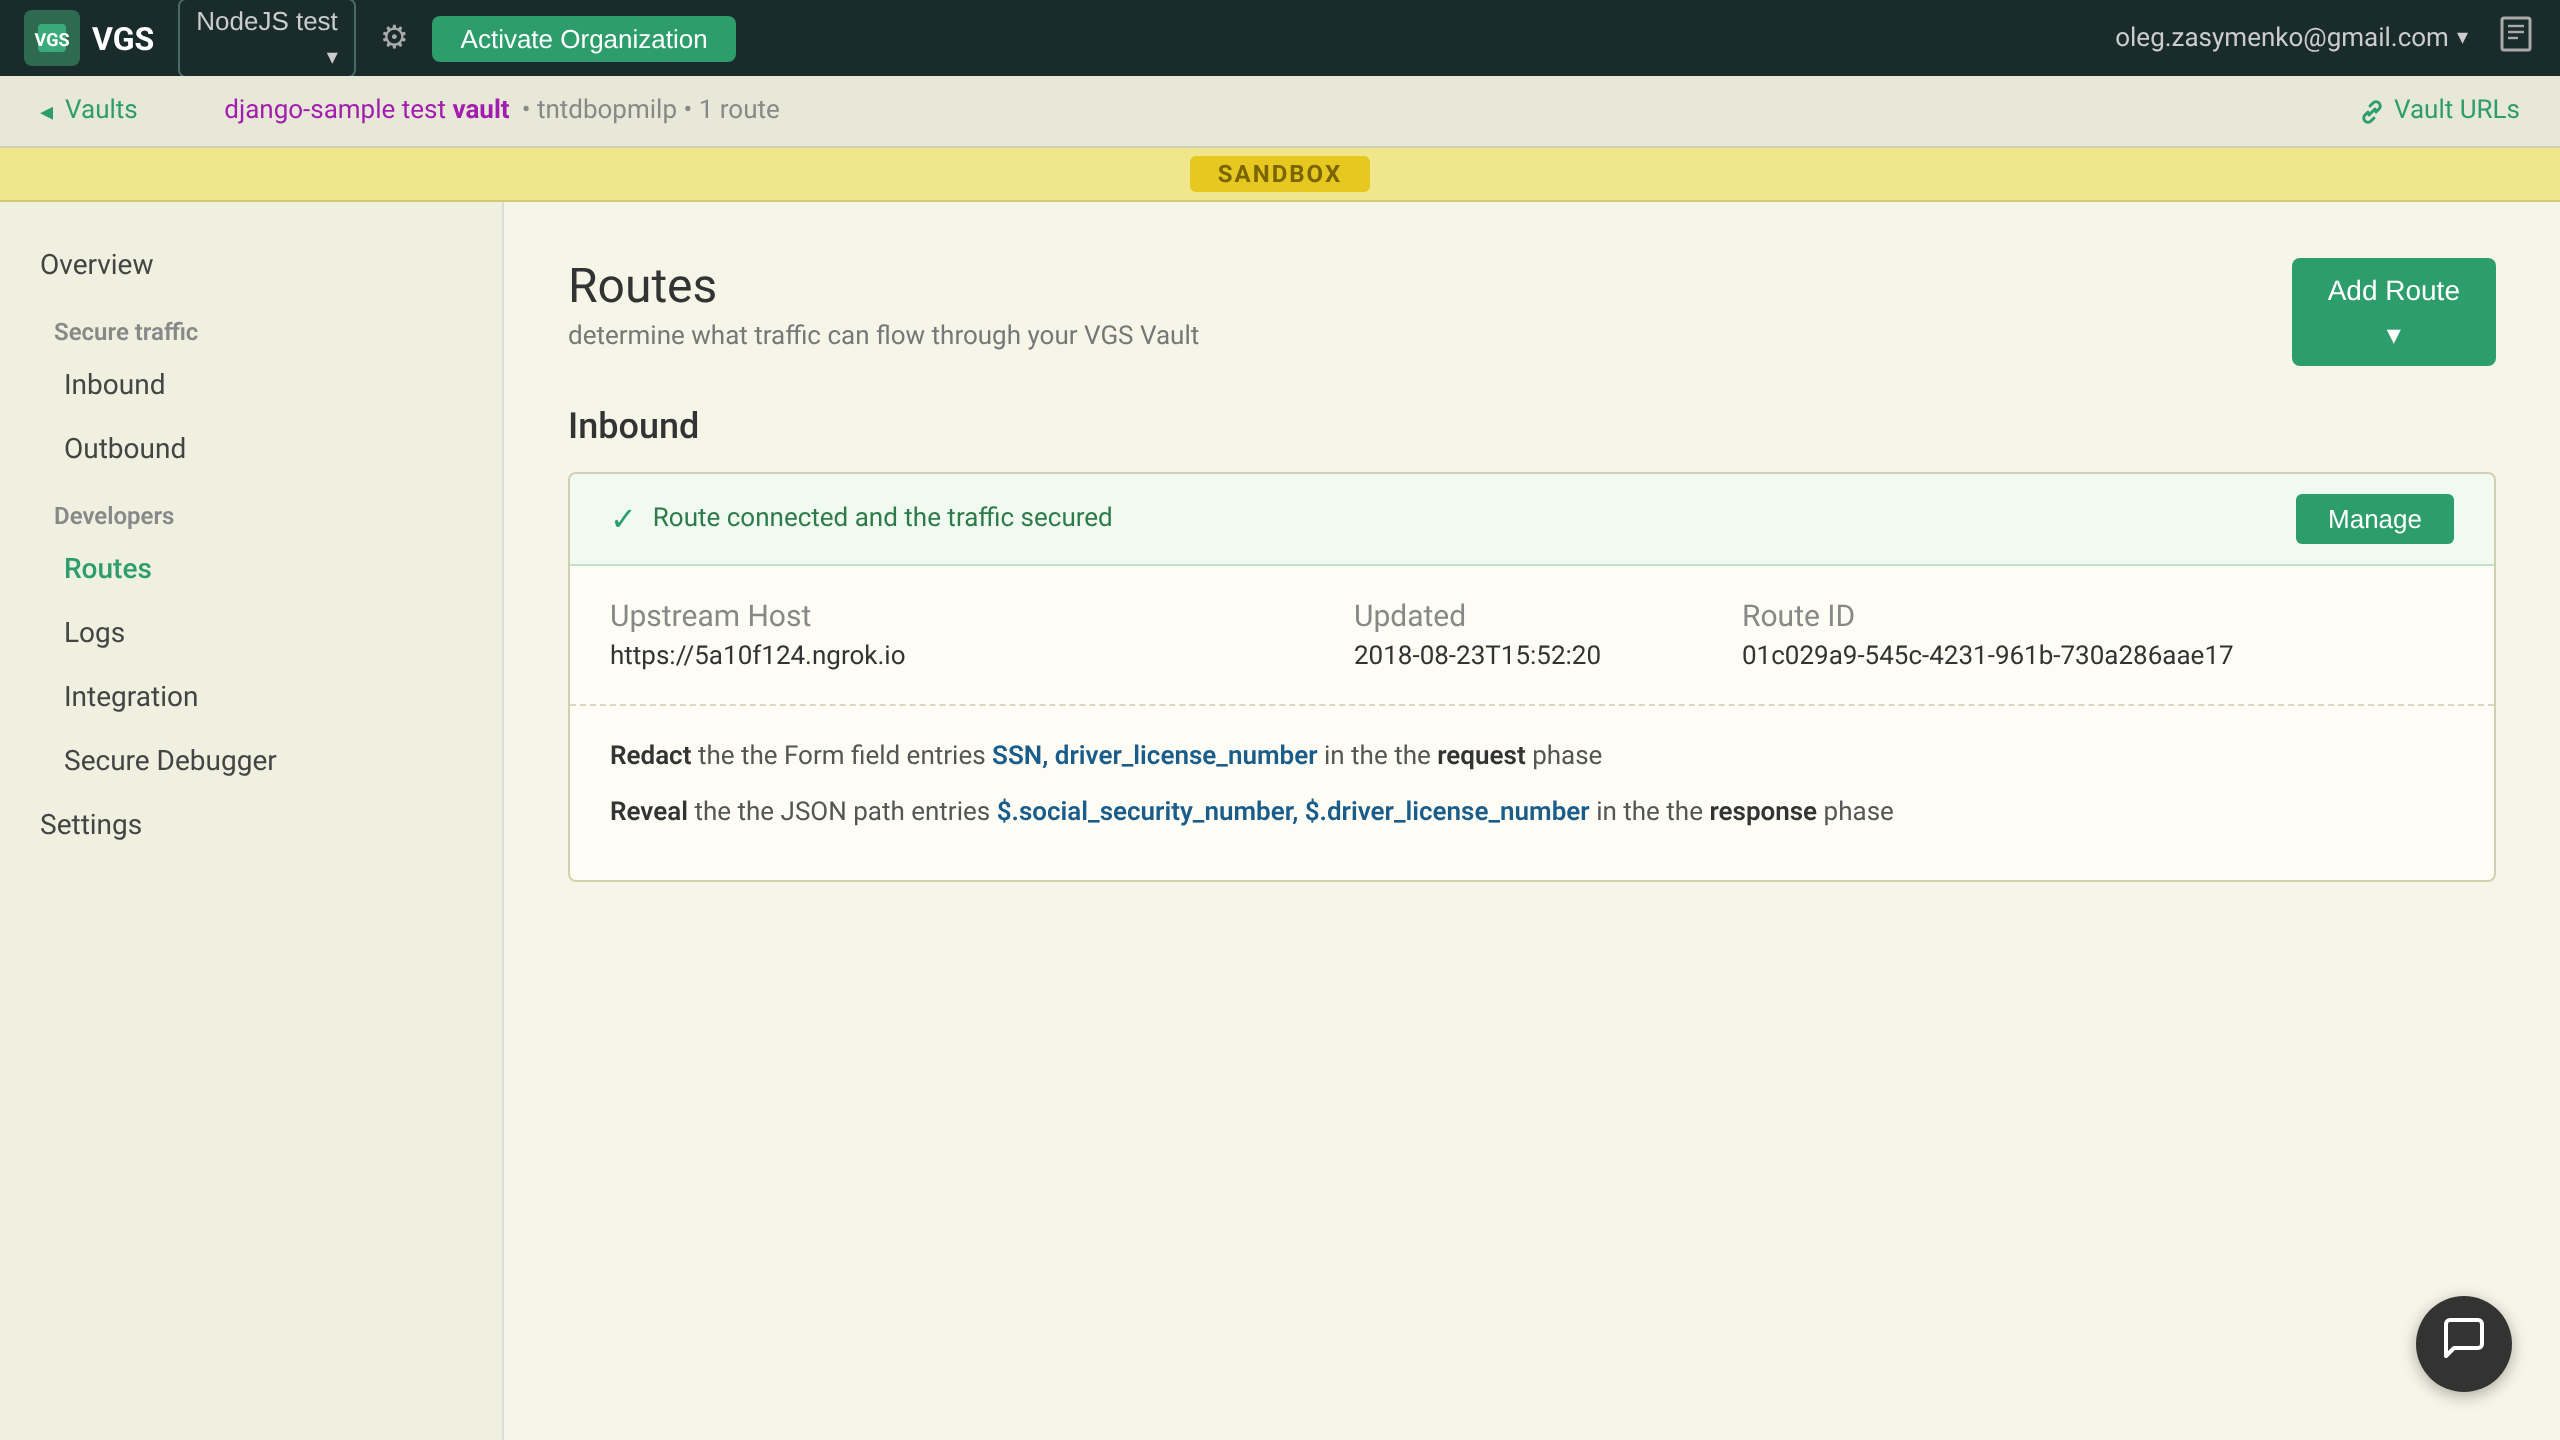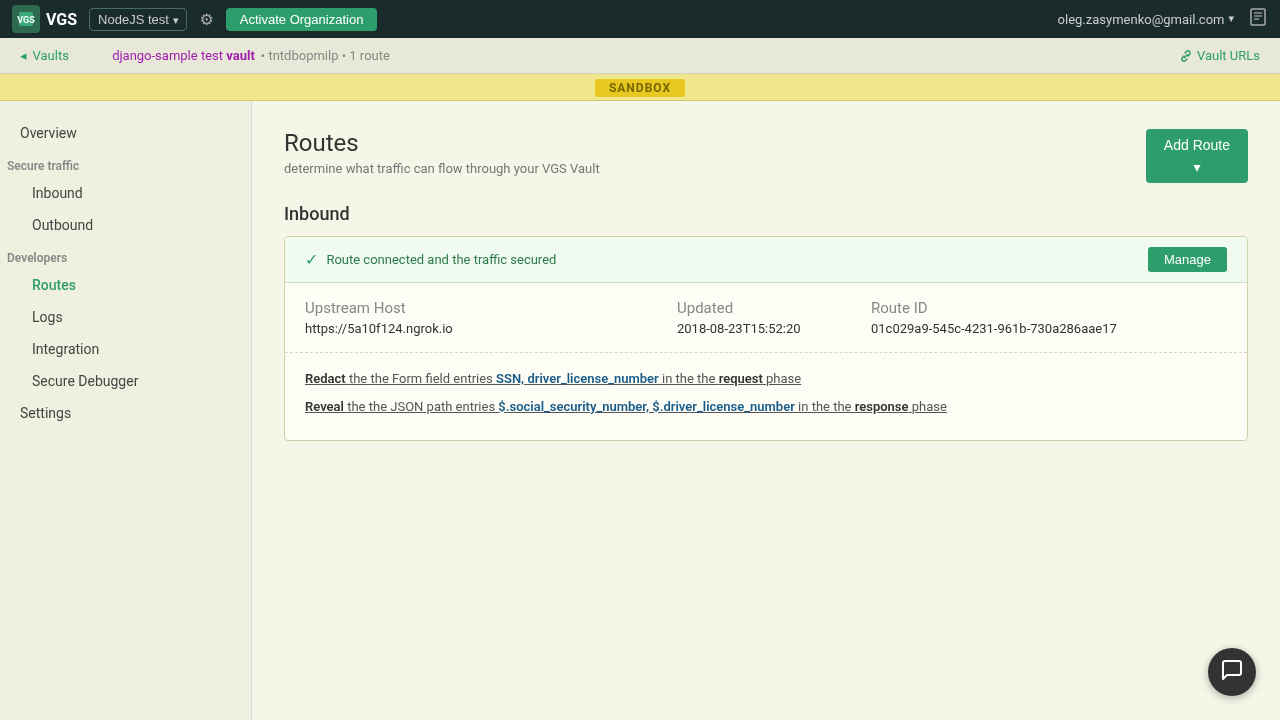--- a/index.html
+++ b/index.html
@@ -11,21 +11,21 @@
       height: 38px;
       display: flex;
       align-items: center;
       justify-content: space-between;
       padding: 0 12px;
       flex-shrink: 0;
     }
     .top-nav-left { display: flex; align-items: center; gap: 12px; }
     .top-nav-logo { display: flex; align-items: center; gap: 6px; color: #fff; font-weight: bold; font-size: 15px; }
     .logo-icon { width: 28px; height: 28px; background: #2d6a4f; border-radius: 4px; display: flex; align-items: center; justify-content: center; color: white; font-size: 10px; font-weight: bold; }
-    .node-selector { background: transparent; border: 1px solid #4a6a6a; color: #ccc; padding: 3px 8px; border-radius: 4px; cursor: pointer; font-size: 13px; display: flex; align-items: flex-end; gap: 4px; }
+    .node-selector { background: transparent; border: 1px solid #4a6a6a; color: #ccc; padding: 3px 8px; border-radius: 4px; cursor: pointer; font-size: 13px; display: flex; align-items: flex-end; gap: 4px; flex-direction: column; }
     .gear-btn { background: transparent; border: none; color: #aaa; cursor: pointer; font-size: 16px; }
     .activate-btn { background: #2d9e6b; border: none; color: white; padding: 4px 14px; border-radius: 4px; cursor: pointer; font-size: 13px; font-weight: 500; }
     .top-nav-right { display: flex; align-items: center; gap: 14px; }
     .user-menu { color: #ccc; font-size: 13px; cursor: pointer; display: flex; gap: 4px; }
     .book-icon { color: #aaa; font-size: 18px; cursor: pointer; }
 
     
     .breadcrumb-bar {
       background: #e8e8d8;
       height: 36px;
@@ -65,21 +65,21 @@
       flex-shrink: 0;
       overflow-y: auto;
     }
     .sidebar-item {
       padding: 8px 20px;
       cursor: pointer;
       color: #444;
       font-size: 14px;
     }
     .sidebar-item.active { color: #2d9e6b; font-weight: 500; }
-    .sidebar-section-label { padding: 10px 7px 4px; color: #888; font-size: 12px; font-weight: 600; text-transform: none; }
+    .sidebar-section-label { padding: 10px 27px 4px; color: #888; font-size: 12px; font-weight: 600; text-transform: none; }
     .sidebar-sub { padding-left: 32px; }
 
     
     .content {
       flex: 1;
       overflow-y: auto;
       padding: 28px 32px;
       background: #f5f5e8;
     }
 
@@ -132,21 +132,21 @@
       font-size: 13px;
       text-align: right;
     }
 
     .route-details { padding: 16px 20px; border-bottom: 1px dashed #d8d8c0; }
     .route-columns { display: grid; grid-template-columns: 2fr 1fr 2fr; gap: 16px; }
     .route-col-label { font-size: 15px; color: #888; margin-bottom: 4px; }
     .route-col-value { font-size: 13px; color: #333; }
 
     .route-filters { padding: 16px 20px; }
-    .filter-row { font-size: 13px; color: #555; margin-bottom: 8px; line-height: 1.5; text-decoration: underline; }
+    .filter-row { font-size: 13px; color: #555; margin-bottom: 8px; line-height: 1.5; }
     .filter-keyword { color: #333; font-weight: 600; }
     .filter-type { color: #555; }
     .filter-highlight { color: #1a5c8a; font-weight: 600; }
     .filter-phase { font-weight: 600; color: #333; }
 
     
     .chat-bubble {
       position: fixed;
       bottom: 24px;
       right: 24px;

